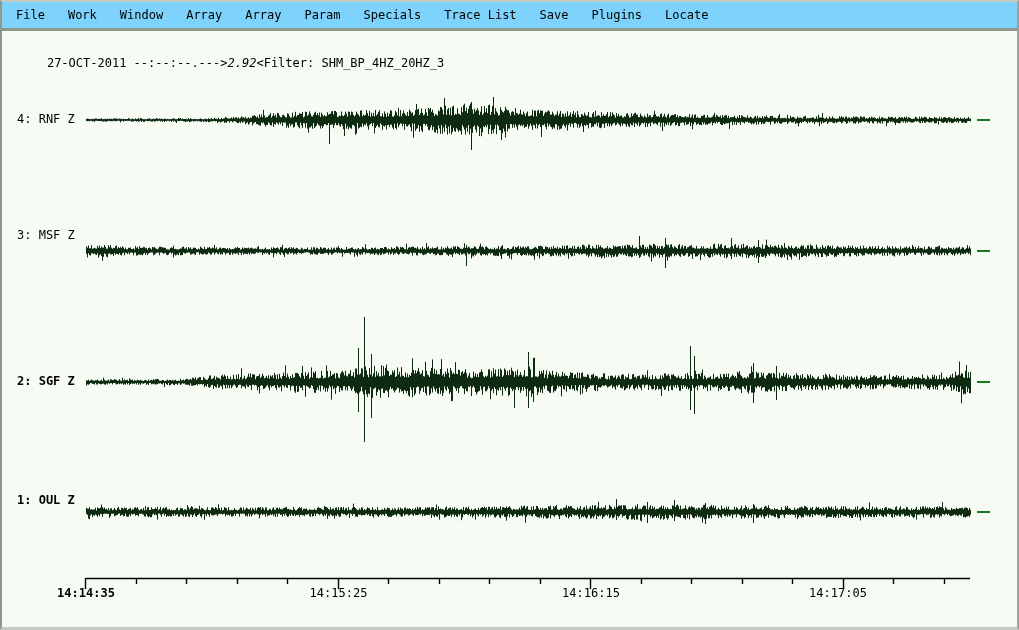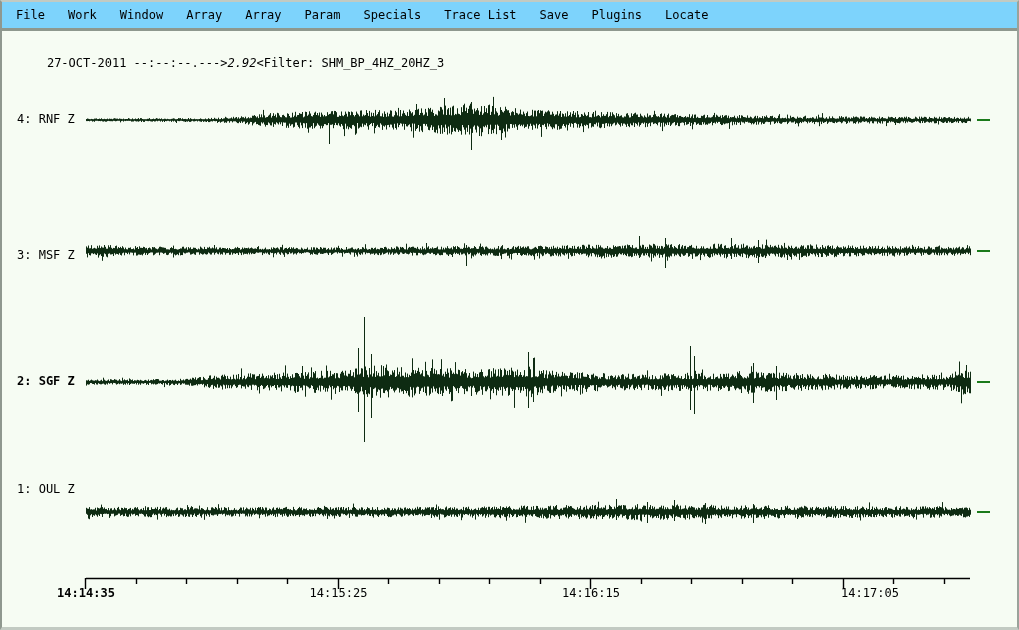--- a/index.html
+++ b/index.html
@@ -70,21 +70,21 @@
       <line x1="975" x2="988" y1="510" y2="510" stroke="#1a7a1a" stroke-width="2"></line>
       <path d="M84 576.5H968M83.5 576V587M134.5 576V582M184.5 576V582M235.5 576V582M285.5 576V582M336.5 576V587M386.5 576V582M437.5 576V582M487.5 576V582M538.5 576V582M588.5 576V587M639.5 576V582M689.5 576V582M740.5 576V582M790.5 576V582M841.5 576V587M891.5 576V582M942.5 576V582" stroke="#000000" stroke-width="1.4" fill="none"></path>
     </svg>
 
   <div class="statusline">
     <span class="status-dt">27-OCT-2011 --:--:--.---</span><span class="status-mag">&gt;2.92&lt;</span><span>Filter: SHM_BP_4HZ_20HZ_3</span>
   </div>
 
   <div id="labels-layer">
       <div class="trace-label" style="top: 110px;">4: RNF Z</div>
-      <div class="trace-label" style="top: 246px;">3: MSF Z</div>
+      <div class="trace-label" style="top: 226px;">3: MSF Z</div>
       <div class="trace-label" style="top: 372px; font-weight: bold;">2: SGF Z</div>
-      <div class="trace-label" style="top: 480px;">1: OUL Z</div>
+      <div class="trace-label" style="top: 491px; font-weight: bold;">1: OUL Z</div>
       <div class="axis-label" style="left: 84px; top: 584px; font-weight: bold;">14:14:35</div>
       <div class="axis-label" style="left: 336.5px; top: 584px;">14:15:25</div>
       <div class="axis-label" style="left: 589px; top: 584px;">14:16:15</div>
-      <div class="axis-label" style="left: 868px; top: 584px; text-align: center;">14:17:05</div>
+      <div class="axis-label" style="left: 836px; top: 584px; text-align: center;">14:17:05</div>
     </div>
 </div>
 
 </body></html>

